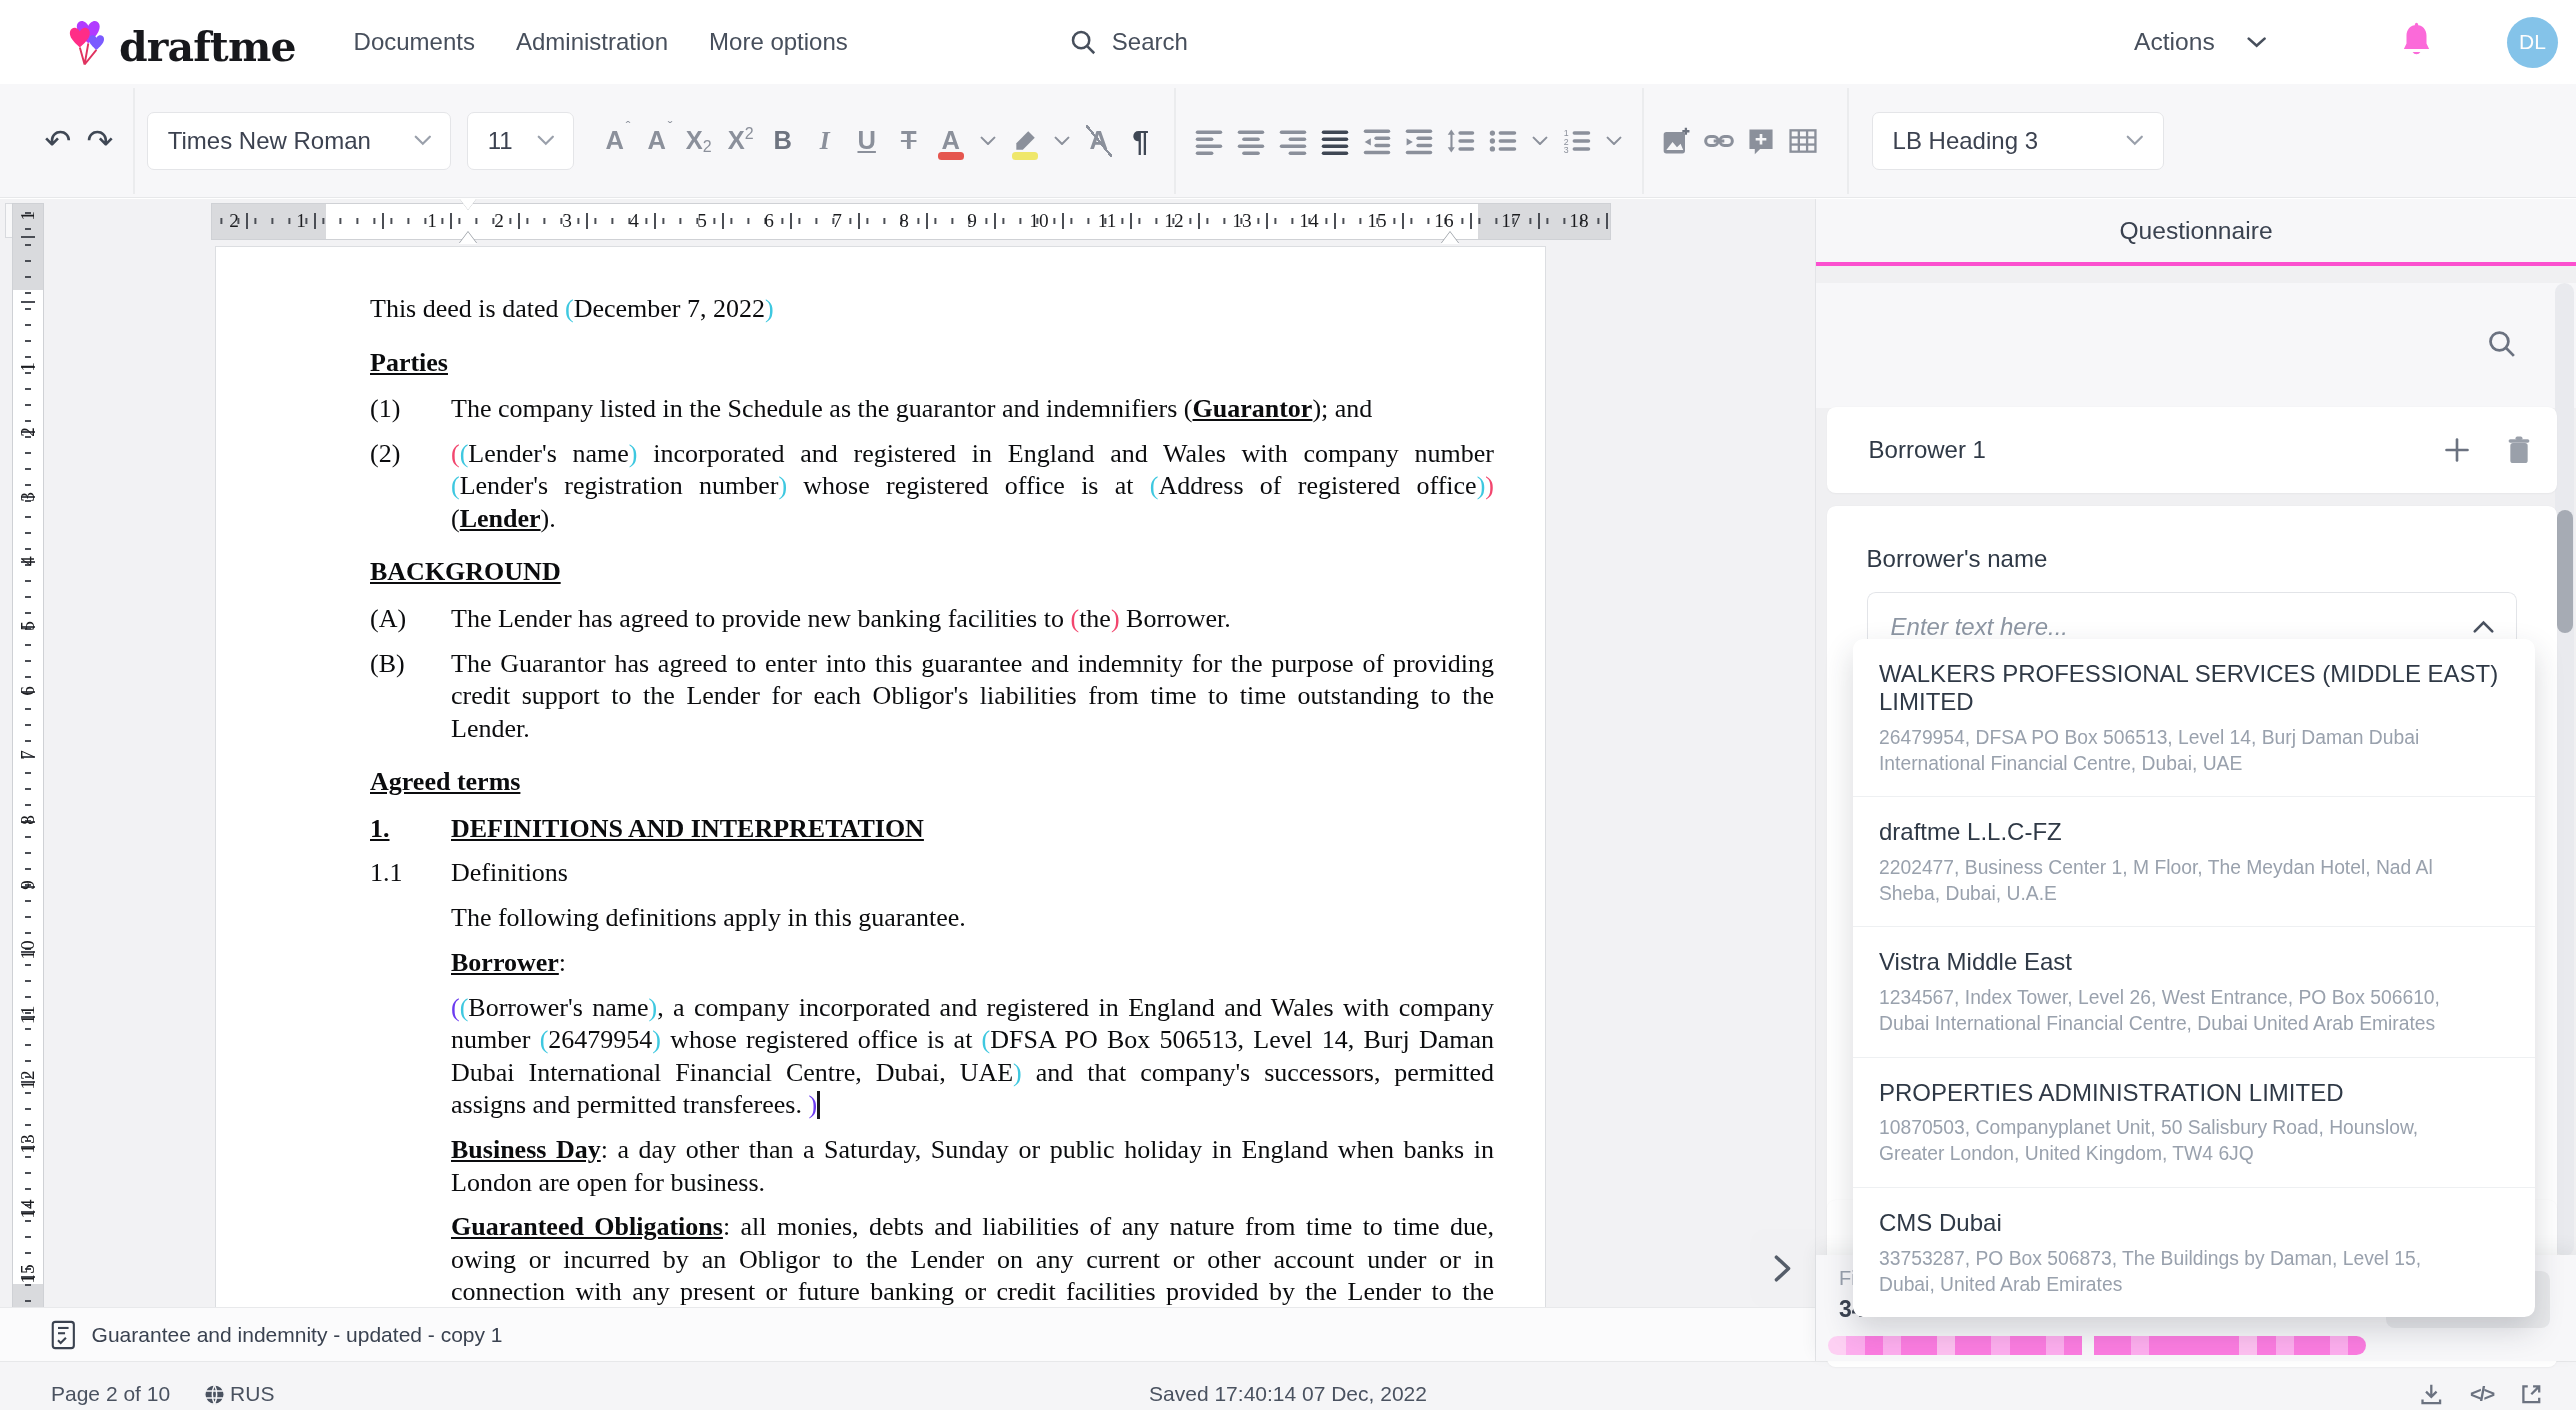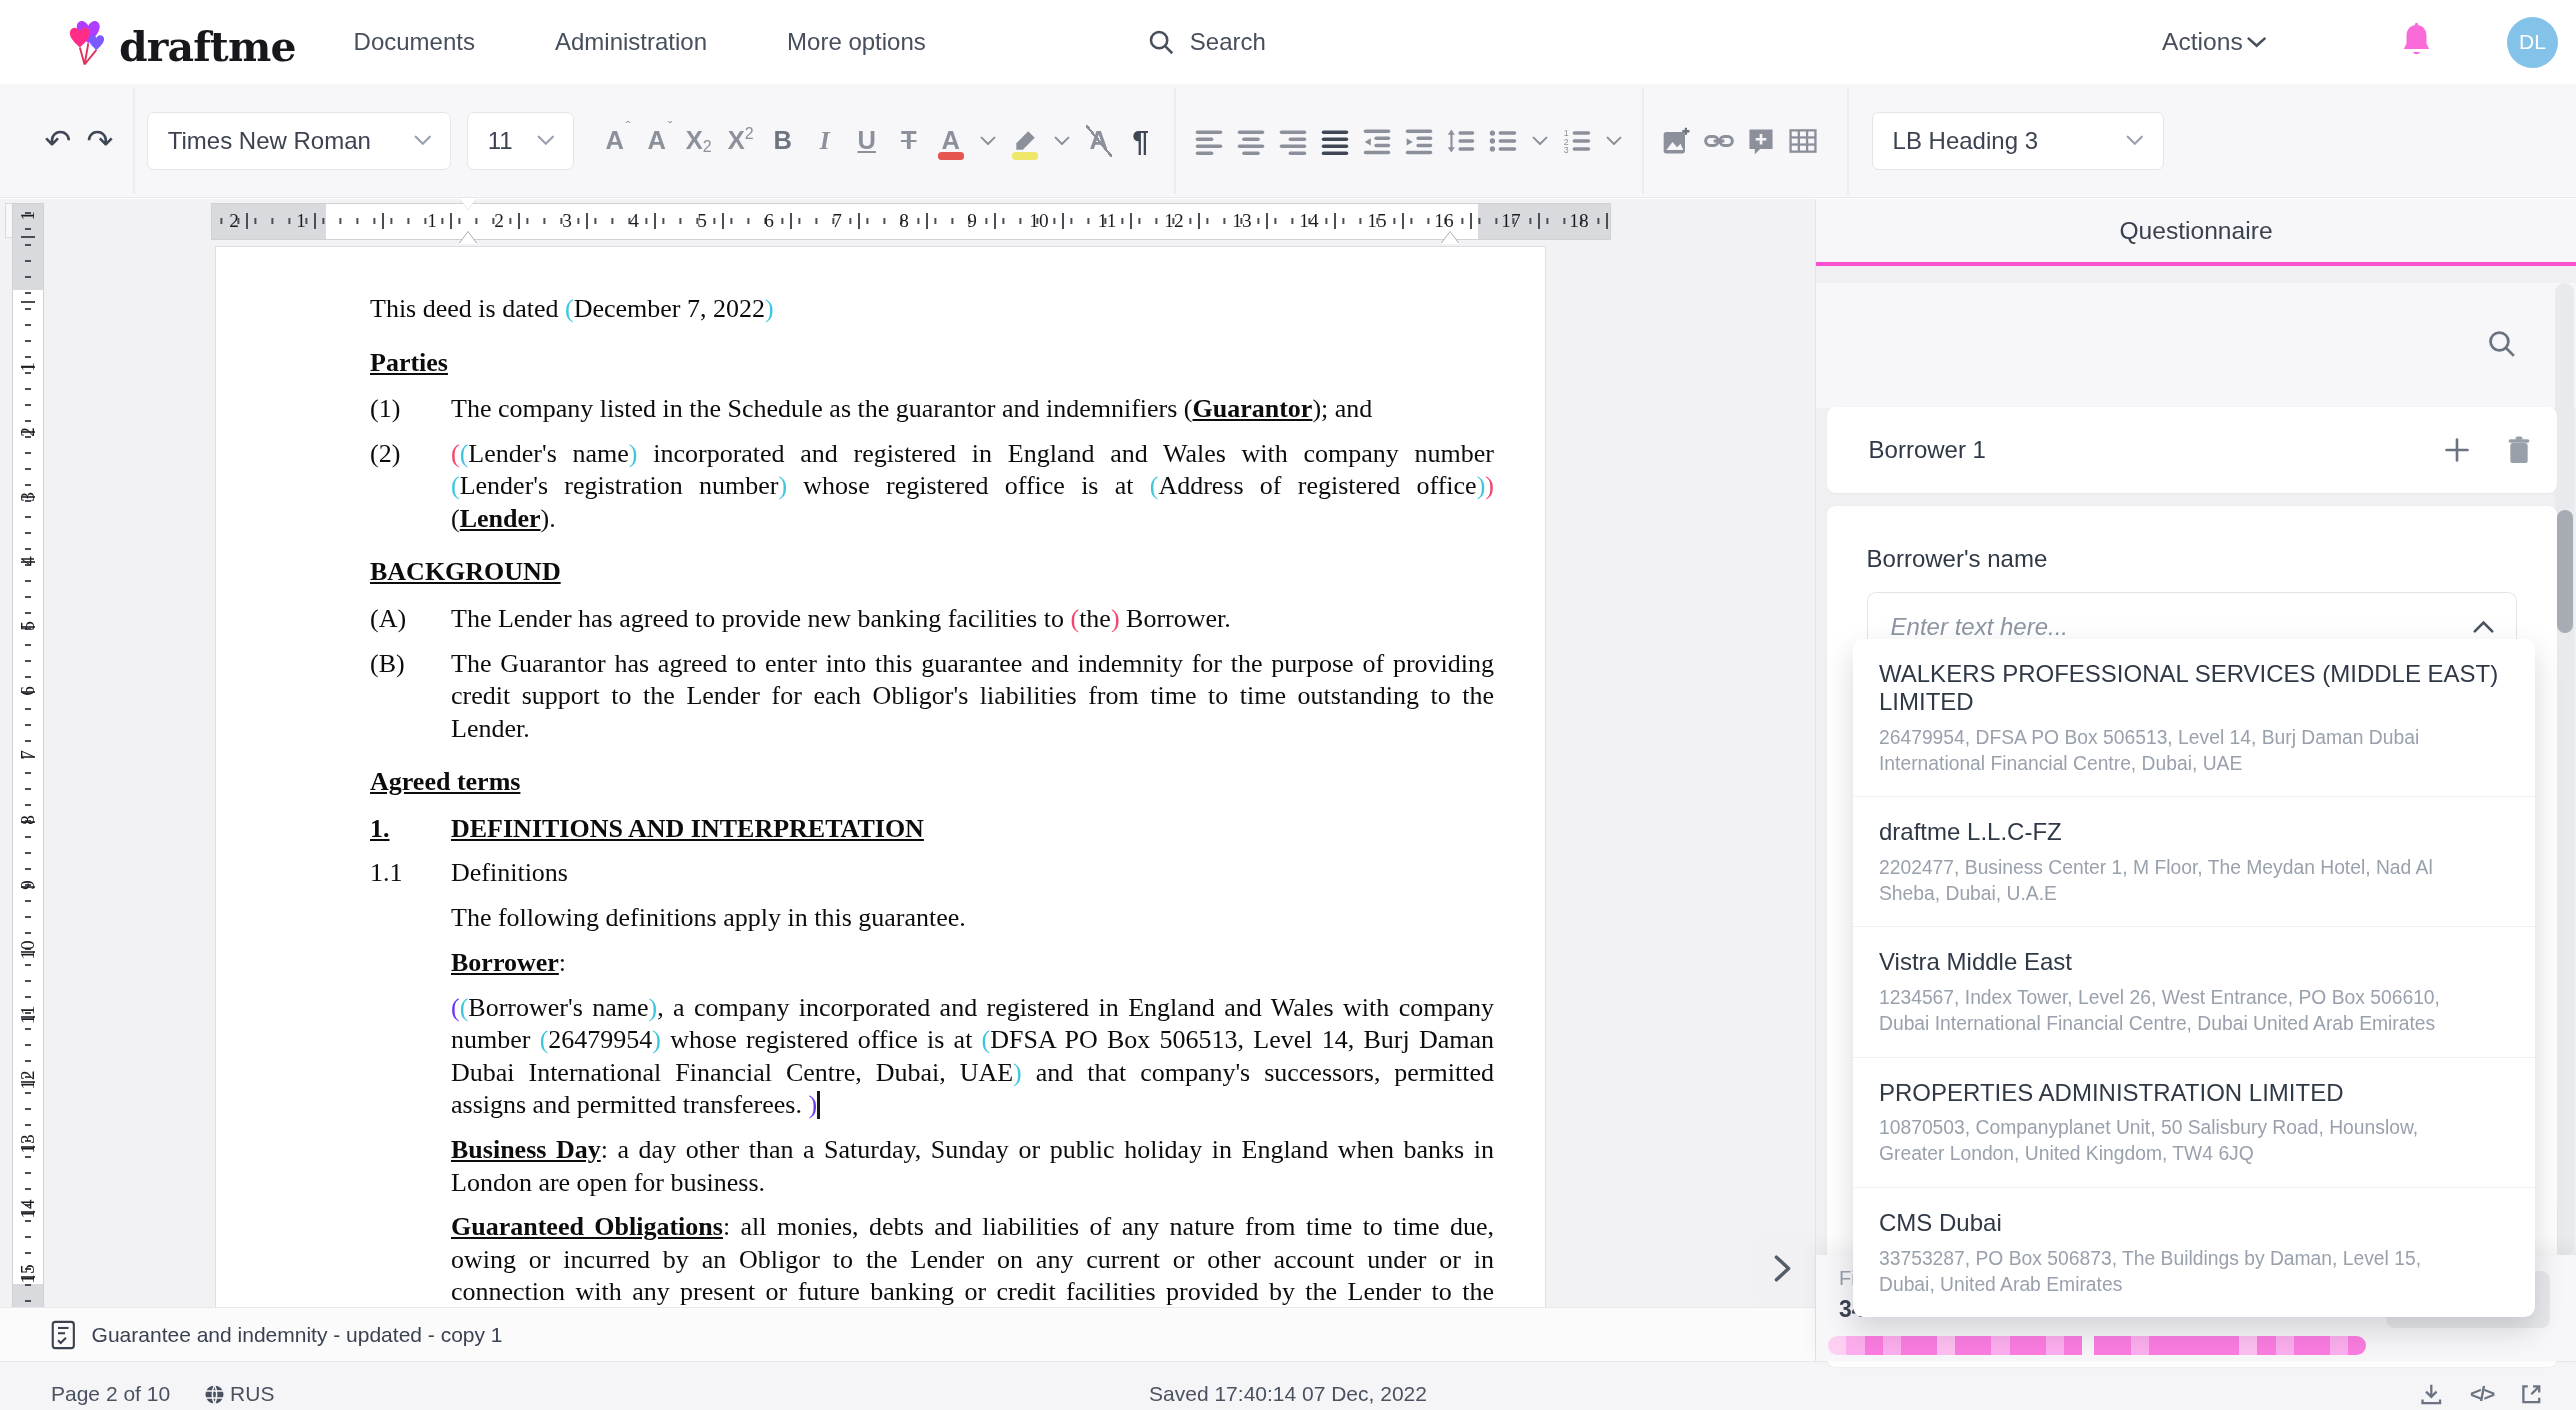--- a/index.html
+++ b/index.html
@@ -3,25 +3,25 @@
 <meta charset="utf-8">
 <style>
   * { margin:0; padding:0; box-sizing:border-box; }
   html,body { width:2576px; height:1410px; font-family:"Liberation Sans",sans-serif; background:#fff; overflow:hidden; }
   .icon svg { display:block; }
 
   
   .navbar { position:absolute; top:0; left:12px; width:2576px; height:84px; background:#fff; display:flex; align-items:center; padding:0 30px 0 54px; }
   .brand { display:flex; align-items:flex-end; gap:7px; }
   .brand-text { font-family:"DejaVu Serif","Liberation Serif",serif; font-weight:700; font-size:41px; color:#17181c; letter-spacing:-0.9px; line-height:1; }
-  .nav-items { display:flex; gap:80px; margin-left:58px; }
+  .nav-items { display:flex; gap:41px; margin-left:58px; }
   .nav-item { font-size:24px; color:#474f5c; cursor:pointer; }
   .nav-search { display:flex; align-items:center; gap:14px; margin-left:220px; color:#474f5c; font-size:24px; }
   .nav-right { margin-left:auto; display:flex; align-items:center; }
-  .actions { display:flex; align-items:center; gap:4px; font-size:24.6px; color:#474f5c; }
+  .actions { display:flex; align-items:center; gap:32px; font-size:24.6px; color:#474f5c; }
   .bell { margin-left:132px; }
   .avatar { margin-left:72px; width:51px; height:51px; border-radius:50%; background:#84c3e9; color:#fdfdfd; display:flex; align-items:center; justify-content:center; font-size:21px; }
 
   
   .toolbar { position:absolute; top:84px; left:0; width:2576px; height:114px; background:#f7f7f9; border-bottom:1.8px solid #e7e8ea; display:flex; align-items:center; padding:0 26px 0 37px; }
   .tb-btn { width:42px; height:46px; display:flex; align-items:center; justify-content:center; color:#8b909b; font-size:26px; border-radius:5.3px; position:relative; flex:none; }
   .tb-btn.dark { color:#3f4754; }
   .tb-glyph { font-weight:700; font-size:25.5px; }
   .tb-sep { width:1.8px; height:106px; background:#ebecee; margin:0 12.3px; flex:none; }
   .tb-select { height:58px; background:#fff; border:0.9px solid #e4e5e8; border-radius:7px; display:flex; align-items:center; justify-content:space-between; padding:0 19.3px; color:#3c4250; font-size:24px; flex:none; }

